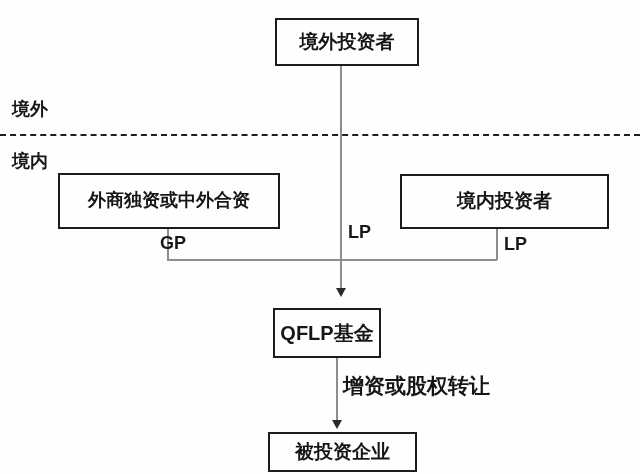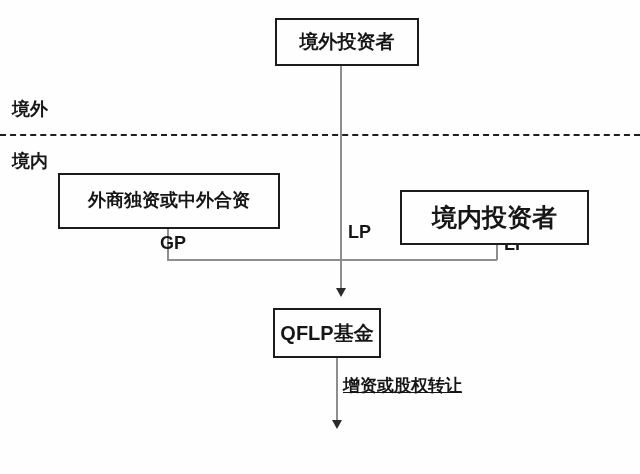--- a/index.html
+++ b/index.html
@@ -24,21 +24,21 @@
     background: #fefefe;
     display: flex;
     flex-direction: column;
     align-items: center;
     justify-content: center;
     text-align: center;
     line-height: 1.3;
   }
   .node-foreign-investor   { left: 275px; top: 10px;  width: 144px; height: 48px; font-size: 19px; margin-top: 8px; }
   .node-fund-manager       { left: 58px;  top: 173px; width: 222px; height: 56px; font-size: 18px; }
-  .node-domestic-investor  { left: 400px; top: 174px; width: 189px; height: 55px; font-size: 25px; margin-top: 16px; }
+  .node-domestic-investor  { left: 400px; top: 174px; width: 209px; height: 55px; font-size: 19px; }
   .node-qflp-fund          { left: 273px; top: 308px; width: 108px; height: 50px; font-size: 20px; }
   .node-investee           { left: 268px; top: 432px; width: 149px; height: 40px; font-size: 19px; }
 
   .divider {
     position: absolute;
     left: 0;
     top: 134px;
     width: 640px;
     height: 0;
     border-top: 2px dashed #1f1f1f;
@@ -73,21 +73,21 @@
   .arrow-into-investee { left: 332px; top: 420px; }
 
   .edge-label {
     position: absolute;
     line-height: 20px;
     white-space: nowrap;
   }
   .label-gp          { left: 160px; top: 233px; font-size: 18px; }
   .label-lp-foreign  { left: 348px; top: 222px; font-size: 18px; }
   .label-lp-domestic { left: 504px; top: 234px; font-size: 18px; }
-  .label-investment  { left: 343px; top: 376px; font-size: 17px; text-decoration: underline; }
+  .label-investment  { left: 343px; top: 376px; font-size: 21px; }
 </style>
 </head>
 <body>
 
 <div class="canvas">
 
   <div class="region-label region-offshore">境外</div>
   <div class="divider"></div>
   <div class="region-label region-onshore">境内</div>
 
@@ -114,14 +114,17 @@
   </div>
 
   <div class="node node-domestic-investor">
     <span>境内投资者</span>
   </div>
 
   <div class="node node-qflp-fund">
     <span>QFLP基金</span>
   </div>
 
+  <div class="node node-investee">
+    <span>被投资企业</span>
+  </div>
 
 </div>
 
 </body></html>

